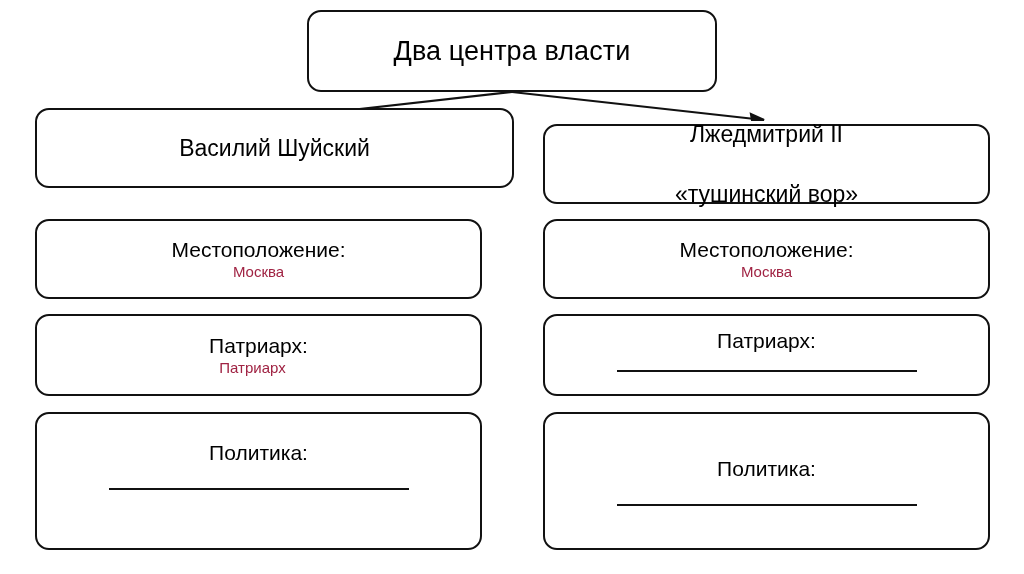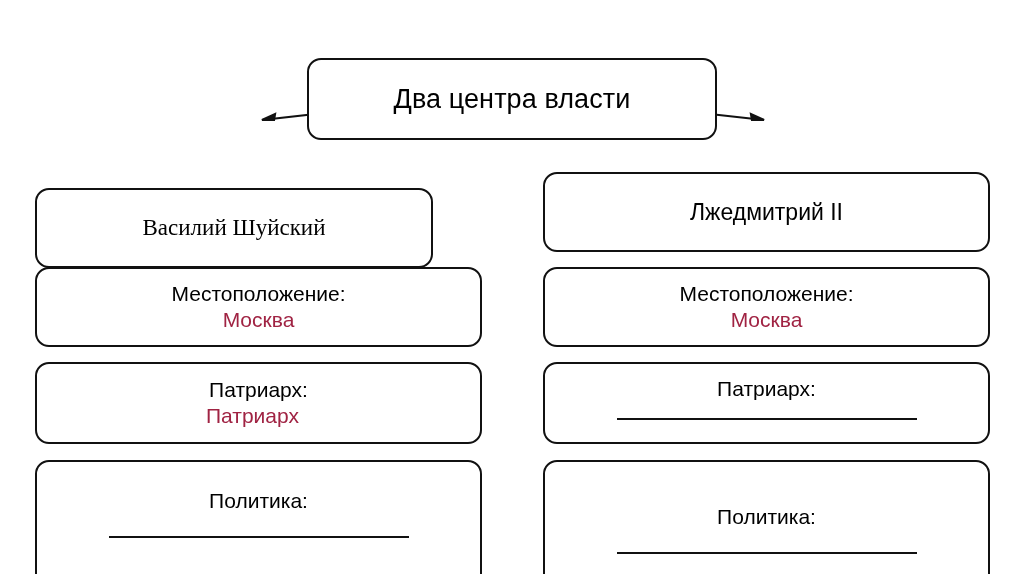--- a/index.html
+++ b/index.html
@@ -31,50 +31,49 @@
     position: absolute;
     box-sizing: border-box;
     background: #ffffff;
     border: 2.2px solid #111111;
     border-radius: 14px;
     display: flex;
     flex-direction: column;
     align-items: center;
     justify-content: center;
     text-align: center;
-    margin-top: 48px;
   }
   .node .line {
     display: block;
     line-height: 1.22;
     white-space: nowrap;
   }
   .t-title {
     font-size: 27px;
     letter-spacing: 0.1px;
   }
   .t-head {
     font-size: 23px;
   }
   .t-label {
     font-size: 21px;
   }
   .t-value {
-    font-size: 21px;
+    font-size: 15px;
     color: #A02343;
   }
   
   #node-root {
     left: 307px;
     top: 10px;
     width: 410px;
     height: 82px;
   }
   
-  #node-left-ruler   { left: 35px; top: 140px;  width: 398px; height: 80px; font-family: Liberation Serif, serif; }
+  #node-left-ruler   { left: 35px; top: 108px;  width: 479px; height: 80px; }
   #node-left-loc     { left: 35px; top: 219px;  width: 447px; height: 80px; }
   #node-left-patr    { left: 35px; top: 314px;  width: 447px; height: 82px; }
   #node-left-pol     { left: 35px; top: 412px;  width: 447px; height: 138px; }
   
   #node-right-ruler  { left: 543px; top: 124px; width: 447px; height: 80px; gap: 31px; }
   #node-right-loc    { left: 543px; top: 219px; width: 447px; height: 80px; }
   #node-right-patr   { left: 543px; top: 314px; width: 447px; height: 82px; }
   #node-right-pol    { left: 543px; top: 412px; width: 447px; height: 138px; }
 
   
@@ -126,20 +125,21 @@
   </div>
 
   <div class="node stack-left-pol" id="node-left-pol">
     <span class="line t-label">Политика:</span>
     <span class="spacer-lg"></span>
     <span class="blank-rule"></span>
   </div>
 
   <div class="node" id="node-right-ruler">
     <span class="line t-head">Лжедмитрий II</span>
+    <span class="line t-head">«тушинский вор»</span>
   </div>
 
   <div class="node" id="node-right-loc">
     <span class="line t-label">Местоположение:</span>
     <span class="line t-value">Москва</span>
   </div>
 
   <div class="node stack-right-patr" id="node-right-patr">
     <span class="line t-label">Патриарх:</span>
     <span class="spacer-md"></span>

